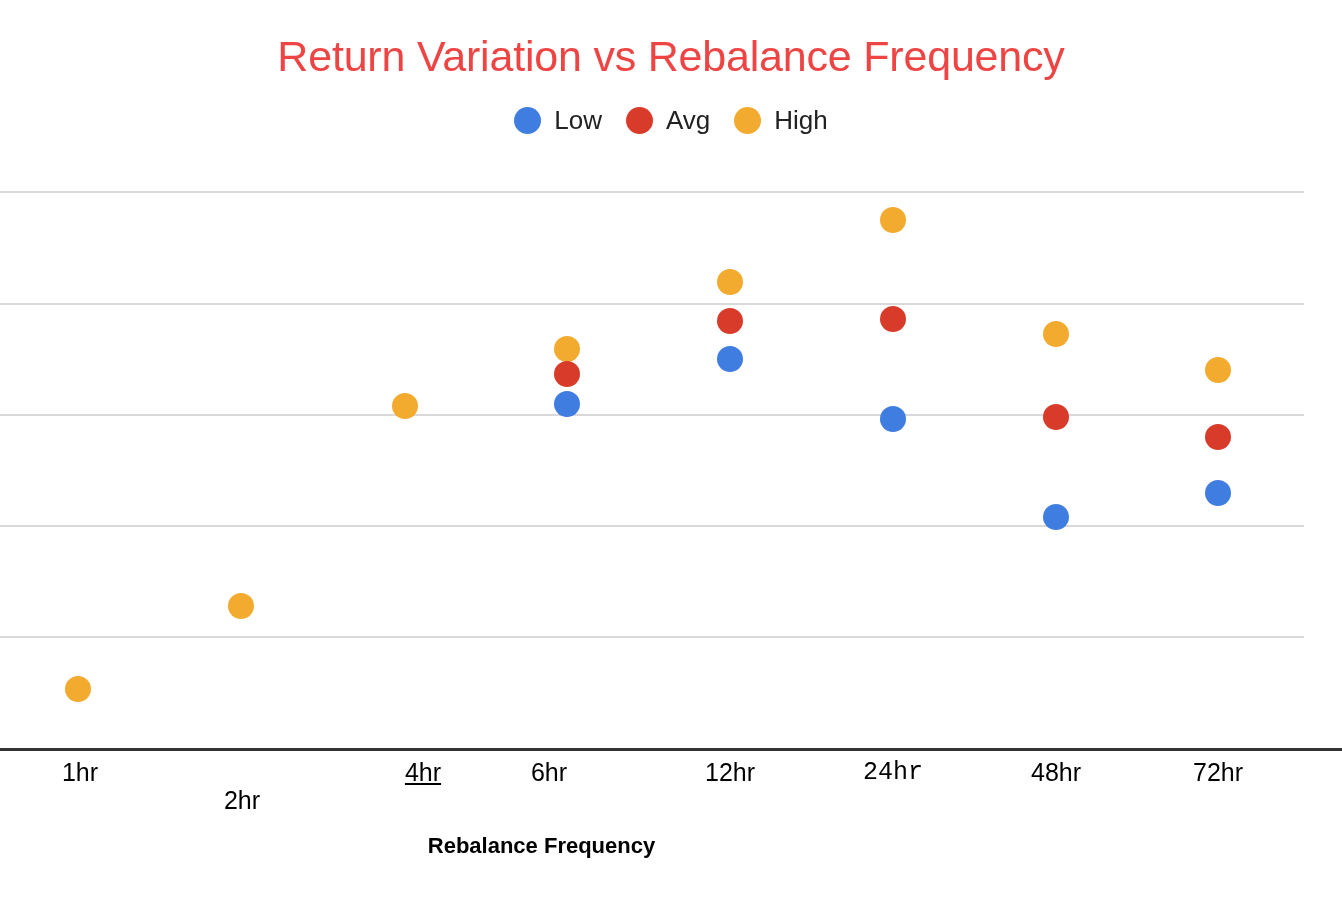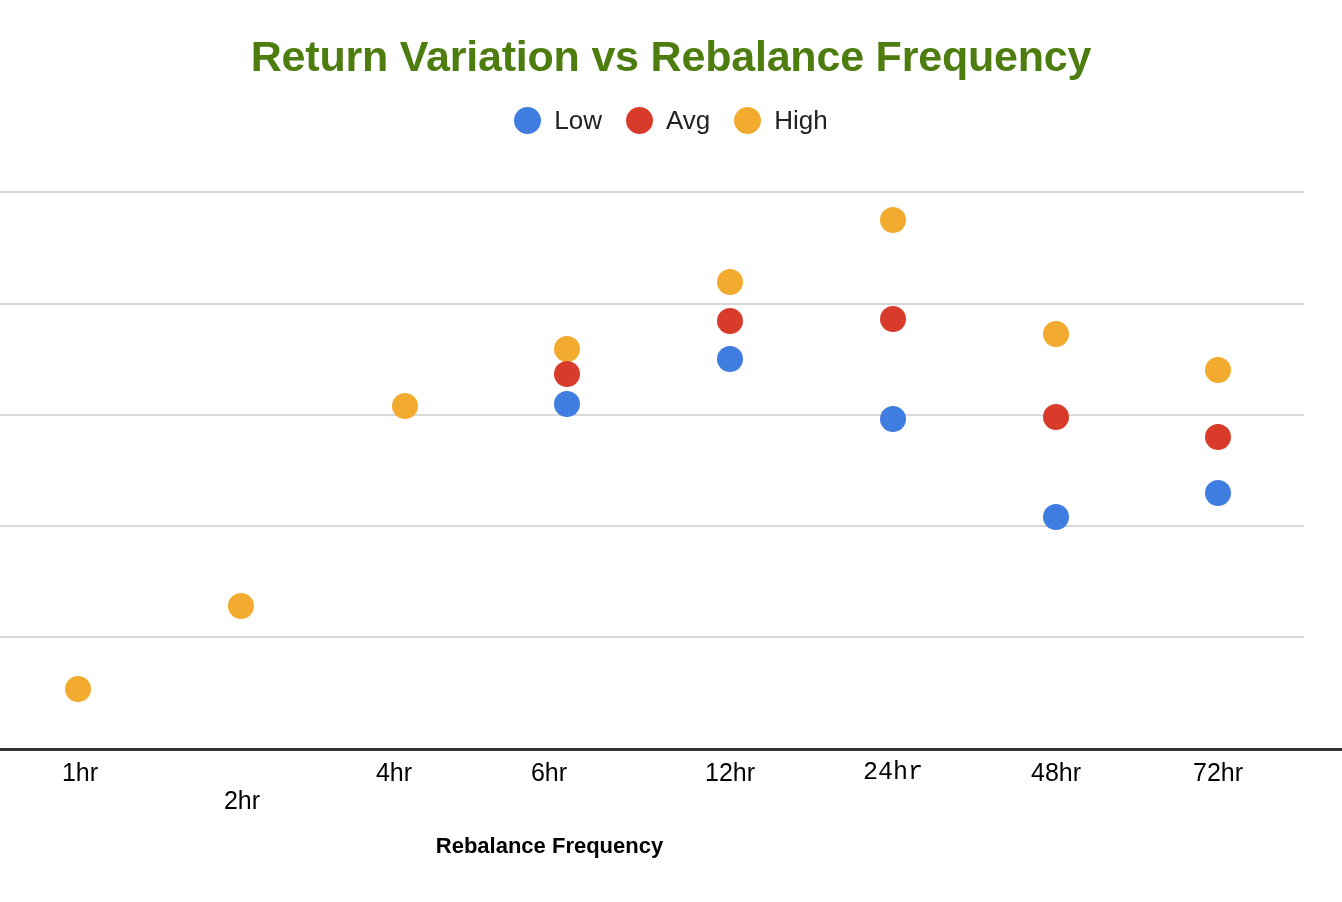--- a/index.html
+++ b/index.html
@@ -23,22 +23,22 @@
 
   
   .chart-title {
     position: absolute;
     left: 0;
     top: 30px;
     width: 1342px;
     text-align: center;
     font-size: 43px;
     line-height: 52px;
-    font-weight: 700;
-    color: #4d7c0f;
+    font-weight: 400;
+    color: #ef4444;
     letter-spacing: -0.2px;
     white-space: nowrap;
   }
 
   
   .legend {
     position: absolute;
     left: 0;
     top: 107px;
     width: 1342px;
@@ -101,21 +101,21 @@
   .tick-label {
     position: absolute;
     top: 758px;
     transform: translateX(-50%);
     font-size: 25px;
     color: #000000;
     white-space: nowrap;
   }
   .axis-title {
     position: absolute;
-    left: 8px;
+    left: 0;
     top: 833px;
     width: 1083px;
     text-align: center;
     font-size: 22px;
     font-weight: 700;
     color: #000000;
   }
 </style>
 </head>
 <body>
@@ -159,21 +159,21 @@
       <div class="marker" style="left: 893px; top: 319px; background: rgb(217, 59, 43);"></div>
       <div class="marker" style="left: 893px; top: 419px; background: rgb(63, 125, 224);"></div>
       <div class="marker" style="left: 1056px; top: 334px; background: rgb(242, 171, 46);"></div>
       <div class="marker" style="left: 1056px; top: 417px; background: rgb(217, 59, 43);"></div>
       <div class="marker" style="left: 1056px; top: 517px; background: rgb(63, 125, 224);"></div>
       <div class="marker" style="left: 1218px; top: 370px; background: rgb(242, 171, 46);"></div>
       <div class="marker" style="left: 1218px; top: 437px; background: rgb(217, 59, 43);"></div>
       <div class="marker" style="left: 1218px; top: 493px; background: rgb(63, 125, 224);"></div>
       <div class="tick-label" style="left: 80px;">1hr</div>
       <div class="tick-label" style="left: 242px; margin-top: 28px;">2hr</div>
-      <div class="tick-label" style="left: 394px;">4hr</div>
+      <div class="tick-label" style="left: 423px; text-decoration: underline;">4hr</div>
       <div class="tick-label" style="left: 549px;">6hr</div>
       <div class="tick-label" style="left: 730px;">12hr</div>
       <div class="tick-label" style="left: 893px; font-family: Liberation Mono, monospace;">24hr</div>
       <div class="tick-label" style="left: 1056px; text-align: right;">48hr</div>
       <div class="tick-label" style="left: 1218px;">72hr</div>
     </div>
 
   <div class="axis-title">Rebalance Frequency</div>
 
 </div>

